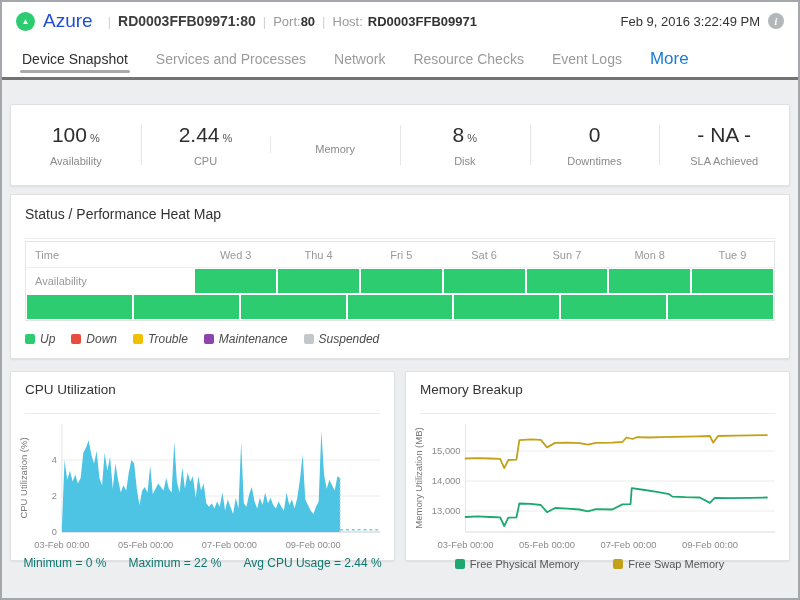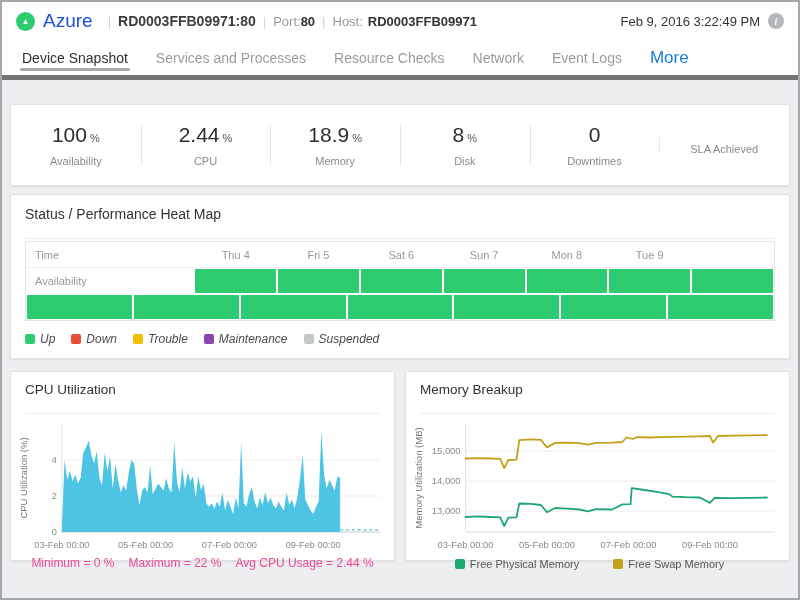--- a/index.html
+++ b/index.html
@@ -33,21 +33,21 @@
   .info-dot {
     width:16px; height:16px; border-radius:50%;
     background:#b3b7ba; color:#fff; font-size:10px; font-weight:700;
     display:inline-flex; align-items:center; justify-content:center;
     font-family:"Liberation Serif", serif; font-style:italic;
   }
   
   .tabbar {
     background:#fff; height:40px;
     display:flex; align-items:stretch;
-    padding:0 6px; border-bottom:5px solid #737373;
+    padding:0 6px; border-bottom:3px solid #737373;
   }
   .tab {
     display:flex; align-items:center;
     padding:0 14px; font-size:14px; color:#9b9b9b;
     cursor:pointer; position:relative;
   }
   .tab.active { color:#303030; }
   .tab.active::after {
     content:""; position:absolute; left:12px; right:12px; bottom:4px;
     height:3px; background:#a9a9a9; border-radius:2px;
@@ -92,21 +92,21 @@
   .legend-swatch { width:10px; height:10px; border-radius:2px; margin-right:5px; }
   .legend-label { font-size:12px; color:#4c4c4c; }
   
   .charts-row { display:flex; gap:10px; margin-top:12px;align-items:center; }
   .chart-card { flex:1; height:190px; }
   .chart-card .card-title { font-size:13.5px; margin:10px 14px 0; }
   .chart-body { padding:2px 6px 0; }
   svg.plot { display:block; width:100%; height:140px; }
   .chart-footer {
     display:flex; justify-content:center; align-items:center;
-    font-size:12px; color:#ec4899; gap:14px; margin-top:0;
+    font-size:12px; color:#0f766e; gap:22px; margin-top:0;
   }
   .mem-legend { display:flex; justify-content:center; align-items:center; gap:18px; margin-top:2px; }
   .mem-legend .legend-label { font-size:11px; color:#555; }
 </style>
 </head>
 <body>
 
 <div class="topbar">
   <span class="status-dot">▲</span>
   <span class="app-title">Azure</span>
@@ -120,59 +120,60 @@
   <span class="kv-value" style="margin-left:5px">RD0003FFB09971</span>
   <span class="topbar-right">
     <span class="datetime">Feb 9, 2016 3:22:49 PM</span>
     <span class="info-dot">i</span>
   </span>
 </div>
 
 <div class="tabbar">
   <div class="tab active">Device Snapshot</div>
   <div class="tab">Services and Processes</div>
+  <div class="tab">Network</div>
   <div class="tab">Resource Checks</div>
-  <div class="tab">Network</div>
   <div class="tab">Event Logs</div>
   <div class="tab more">More</div>
 </div>
 
 <div class="content">
 
   <div class="card metrics">
     <div class="metric">
       <div><span class="metric-value">100</span><span class="metric-unit">%</span></div>
       <div class="metric-label">Availability</div>
     </div>
     <div class="metric">
       <div><span class="metric-value">2.44</span><span class="metric-unit">%</span></div>
       <div class="metric-label">CPU</div>
     </div>
     <div class="metric">
-      <div><span class="metric-value">18.9</span><span class="metric-unit">%</span></div>
       <div class="metric-label">Memory</div>
     </div>
     <div class="metric">
       <div><span class="metric-value">8</span><span class="metric-unit">%</span></div>
       <div class="metric-label">Disk</div>
     </div>
     <div class="metric">
       <div><span class="metric-value">0</span></div>
       <div class="metric-label">Downtimes</div>
     </div>
     <div class="metric">
+      <div><span class="metric-value">- NA -</span></div>
       <div class="metric-label">SLA Achieved</div>
     </div>
   </div>
 
   <div class="card heatmap-card">
     <div class="card-title">Status / Performance Heat Map</div>
     <div class="hm-table">
       <div class="hm-row header">
         <div class="hm-time-col">Time</div>
+        <div class="hm-day-col">Wed 3</div>
         <div class="hm-day-col">Thu 4</div>
         <div class="hm-day-col">Fri 5</div>
         <div class="hm-day-col">Sat 6</div>
         <div class="hm-day-col">Sun 7</div>
         <div class="hm-day-col">Mon 8</div>
         <div class="hm-day-col">Tue 9</div>
       </div>
       <div class="hm-row">
         <div class="hm-time-col">Availability</div>
         <div class="hm-cells">

